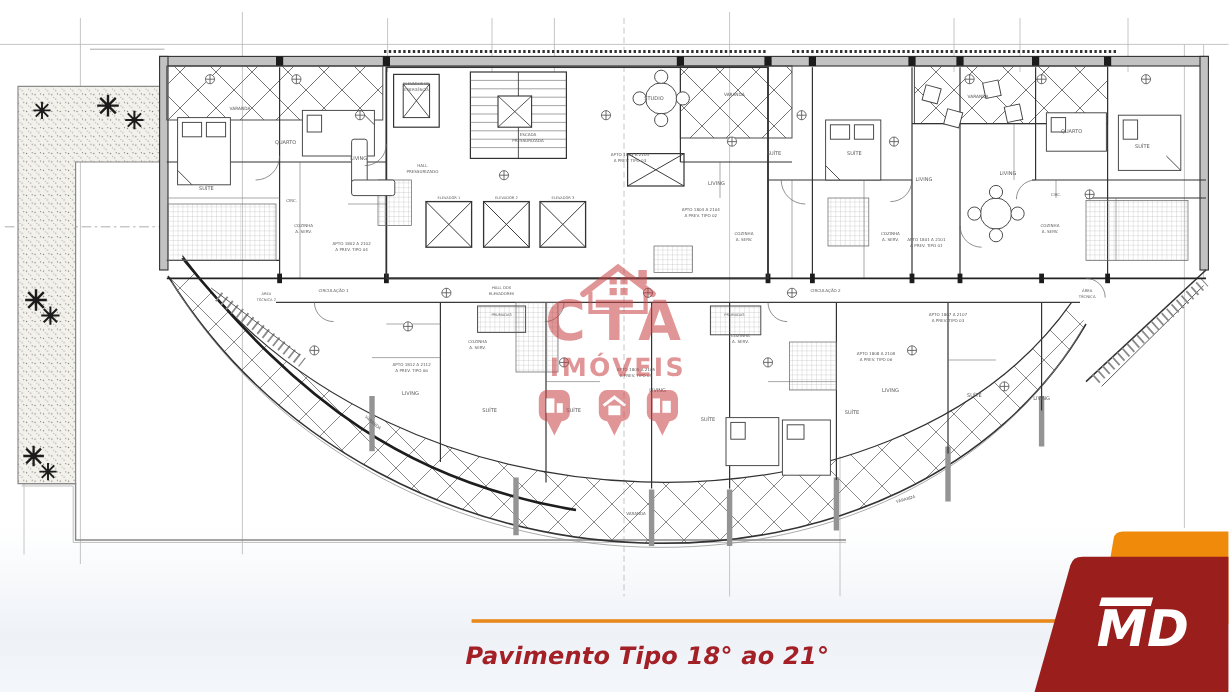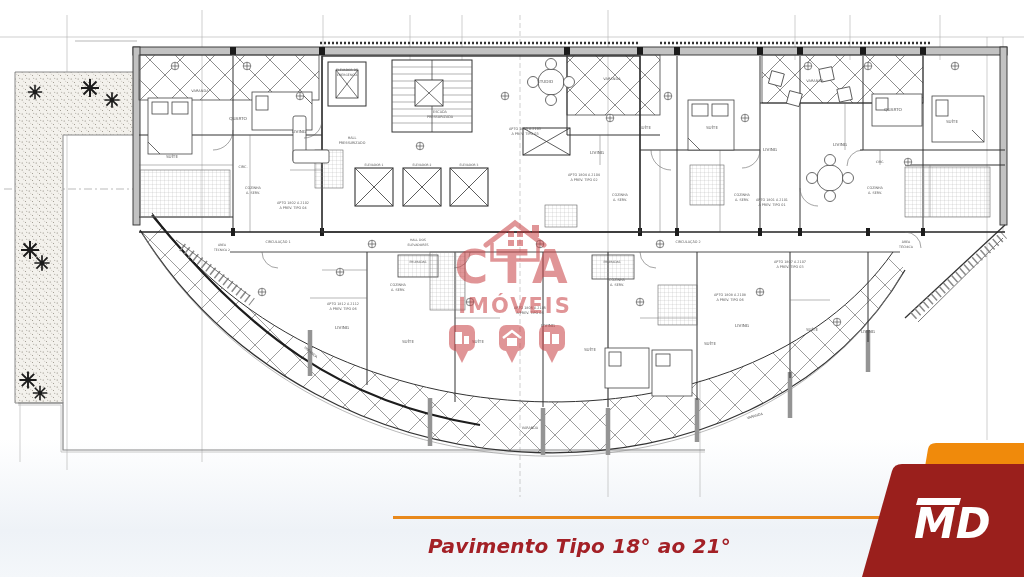--- a/index.html
+++ b/index.html
@@ -2,21 +2,21 @@
 <html><head>
 <meta charset="utf-8">
 <style>
   html,body{margin:0;padding:0;background:#fff;}
   .canvas{position:relative;width:1024px;height:577px;overflow:hidden;
     background:linear-gradient(180deg,#ffffff 0%,#ffffff 76%,#eef2f7 92%,#f4f7fa 100%);
     font-family:"DejaVu Sans","Liberation Sans",sans-serif;}
   #plan-svg{position:absolute;left:0;top:0;}
   #watermark-svg{position:absolute;left:440px;top:205px;opacity:.55;}
   .footer-line{position:absolute;left:393px;top:516px;width:614px;height:2.5px;background:#e8891c;}
-  .footer-caption{position:absolute;left:428px;top:534px;font-size:20px;font-weight:bold;
+  .footer-caption{position:absolute;left:388px;top:534px;font-size:20px;font-weight:bold;
     font-style:italic;color:#a32026;letter-spacing:.2px;white-space:nowrap;}
   #brand-svg{position:absolute;left:854px;top:437px;}
   text{font-family:"DejaVu Sans","Liberation Sans",sans-serif;}
 </style>
 </head>
 <body>
 
 <div class="canvas">
 
   <svg id="plan-svg" width="1024" height="500" viewBox="0 0 1024 500">

